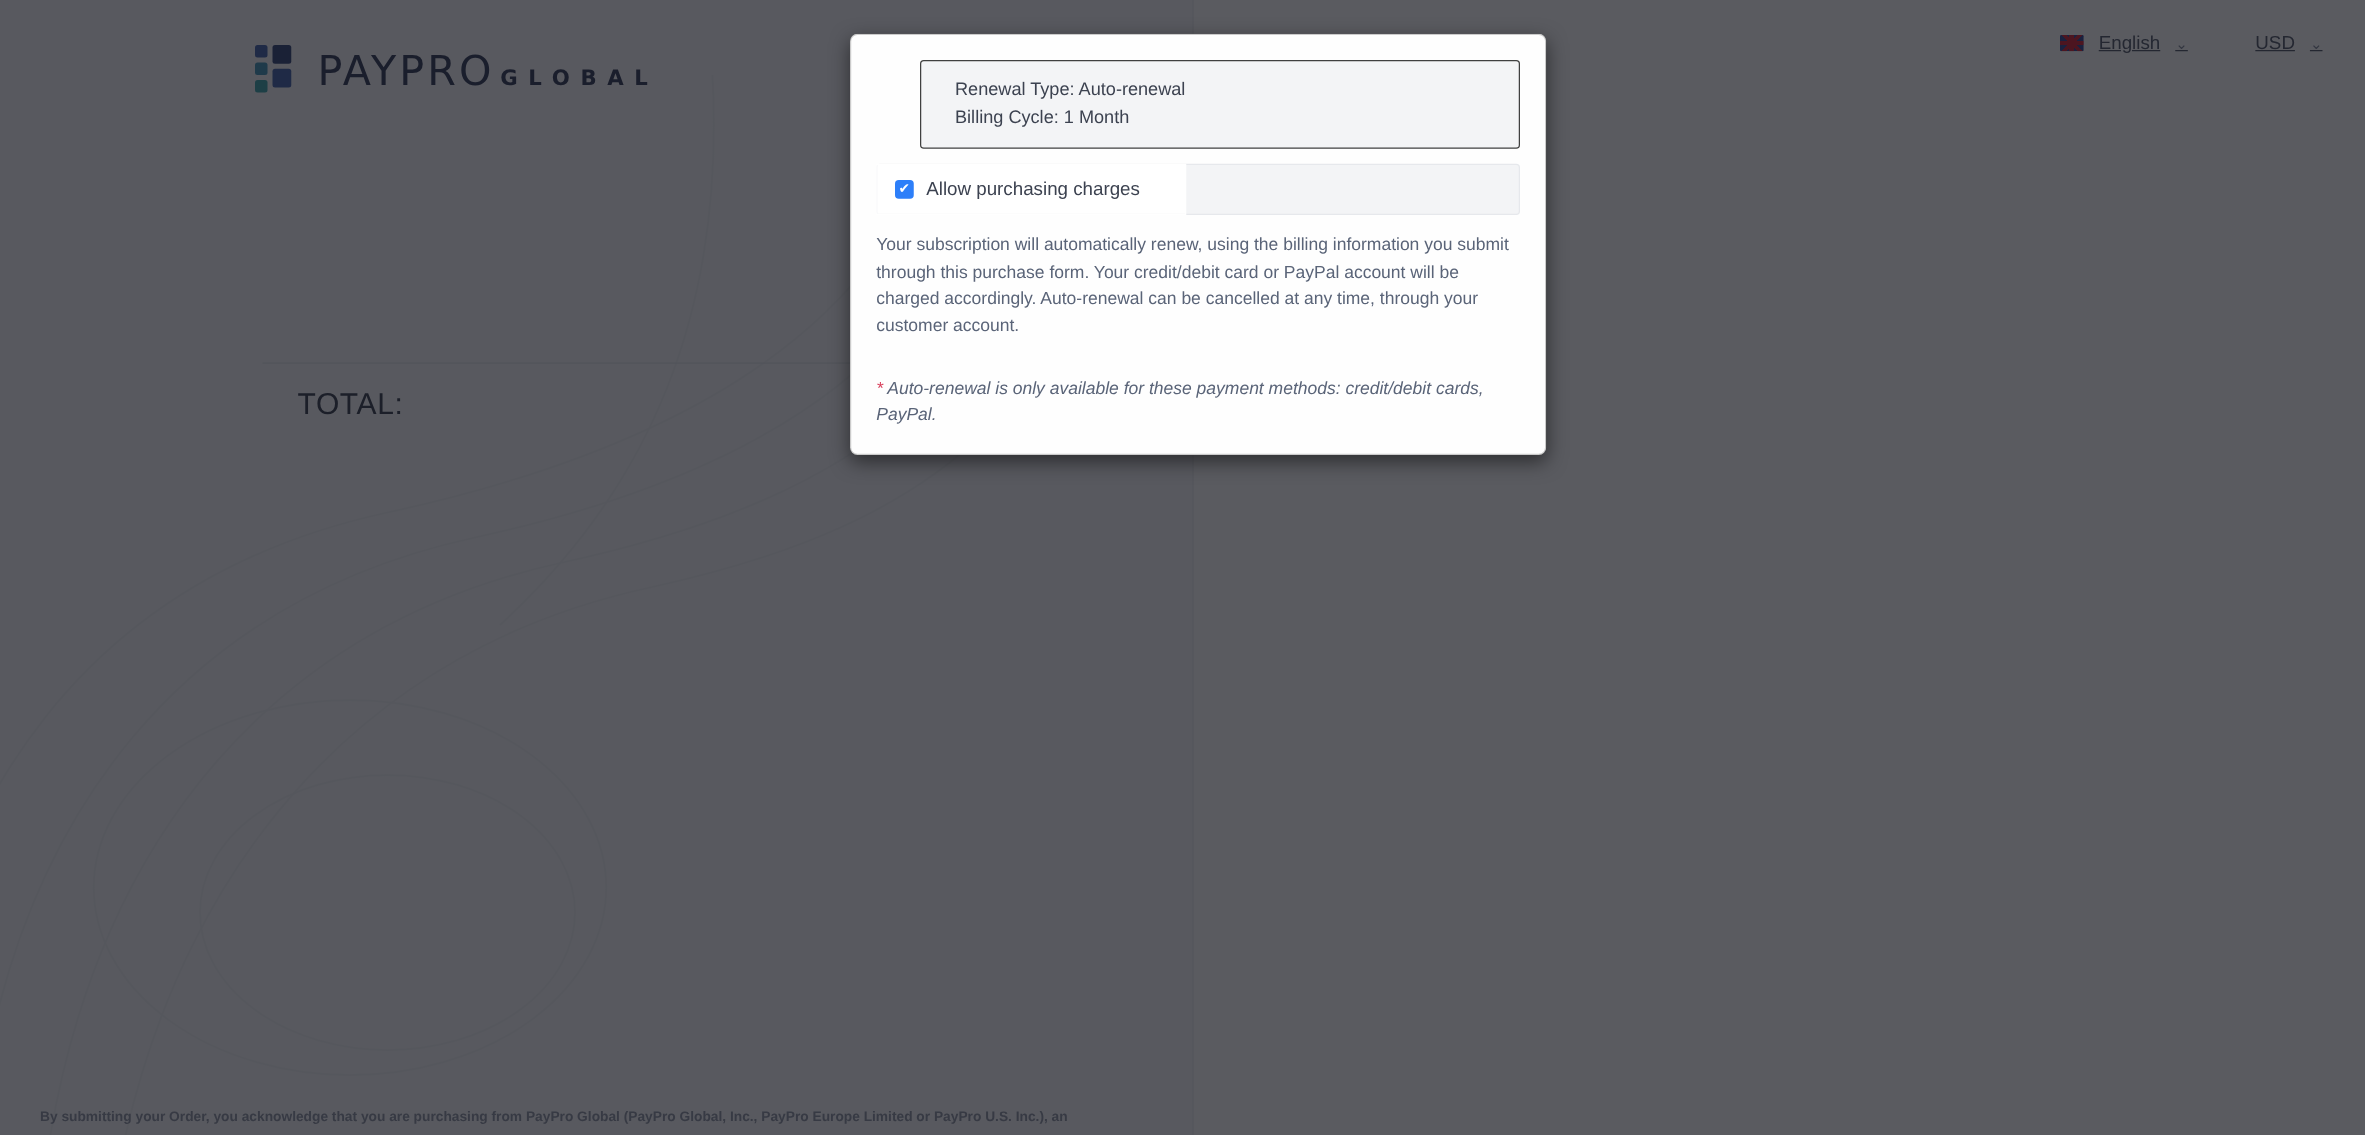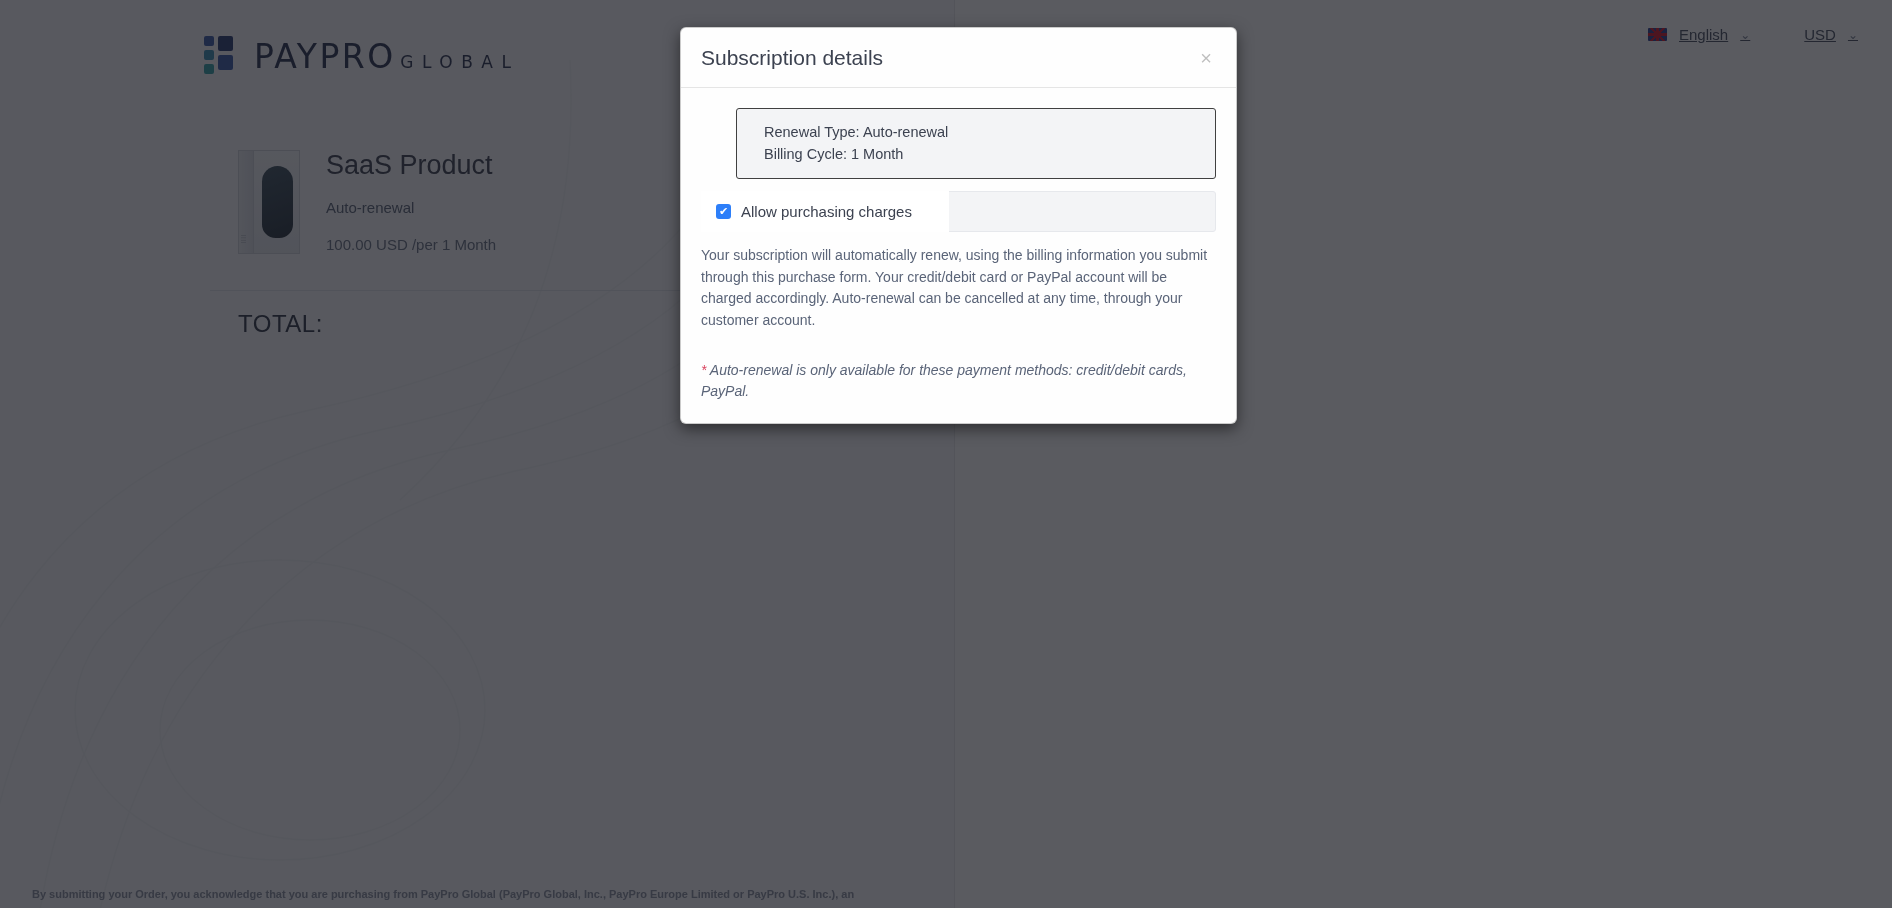--- a/index.html
+++ b/index.html
@@ -40,21 +40,21 @@
   .lm2 { left: 14px; top: 0; width: 15px; height: 15px; background:#2b3c74; }
   .lm3 { left: 0;  top: 14px; width: 10px; height: 10px; background:#3b8fb5; }
   .lm4 { left: 14px; top: 19px; width: 15px; height: 15px; background:#3b5ca8; }
   .lm5 { left: 0;  top: 28px; width: 10px; height: 10px; background:#35a2a8; }
   .logo-text { line-height: 1; }
   .logo-top {
     font-size: 33px; letter-spacing: 2.5px; font-weight: 400;
     color: #2b3350; font-family: "DejaVu Sans", sans-serif;
   }
   .logo-bottom {
-    font-size: 17px; letter-spacing: 8.5px; font-weight: 400;
+    font-size: 17px; letter-spacing: 8.5px; font-weight: 700;
     color: #2b3350; margin-top: 18px; font-family: "DejaVu Sans", sans-serif;
   }
 
   .product-row {
     position: absolute; left: 238px; top: 150px;
     display: flex; gap: 26px; align-items: flex-start;
   }
   .box-img { width: 62px; height: 104px; position: relative; }
   .box-img .side {
     position: absolute; left: 0; top: 0; width: 16px; height: 104px;
@@ -208,33 +208,20 @@
           <i class="lm3"></i>
           <i class="lm4"></i>
           <i class="lm5"></i>
       </span>
       <span class="logo-text">
         <span class="logo-top">PAYPRO</span>
         <span class="logo-bottom">GLOBAL</span>
       </span>
     </div>
 
-    <div class="product-row">
-      <div class="box-img">
-        <span class="side"></span>
-          <span class="front"></span>
-          <span class="blob"></span>
-        <span class="ticks">||||</span>
-      </div>
-      <div>
-        <div class="prod-title">SaaS Product</div>
-        <div class="prod-sub">Auto-renewal</div>
-        <div class="prod-price">100.00 USD /per 1 Month</div>
-      </div>
-    </div>
 
     <div class="total-sep"></div>
     <div class="total-row">
       <span class="total-label">TOTAL:</span>
       <span class="total-value">100.00 USD</span>
     </div>
 
     <div class="legal">By submitting your Order, you acknowledge that you are purchasing from PayPro Global (PayPro Global, Inc., PayPro Europe Limited or PayPro U.S. Inc.), an</div>
   </div>
 
@@ -252,24 +239,20 @@
       </div>
     </div>
 
   </div>
 </div>
 
 <div id="overlay"></div>
 
 <div id="modal">
 
-  <div class="modal-head">
-    <span class="modal-title">Subscription details</span>
-    <button class="modal-x">×</button>
-  </div>
 
   <div class="modal-body">
 
     <div class="renew-box">
       <div>Renewal Type: Auto-renewal</div>
       <div>Billing Cycle: 1 Month</div>
     </div>
 
     <div class="allow-box">
       <label class="allow-hit">

